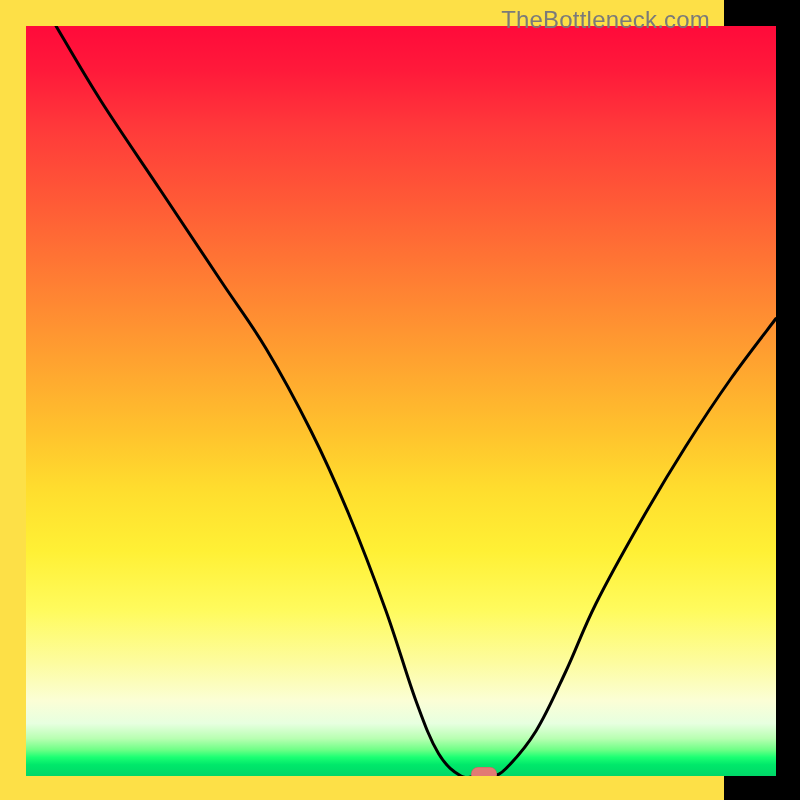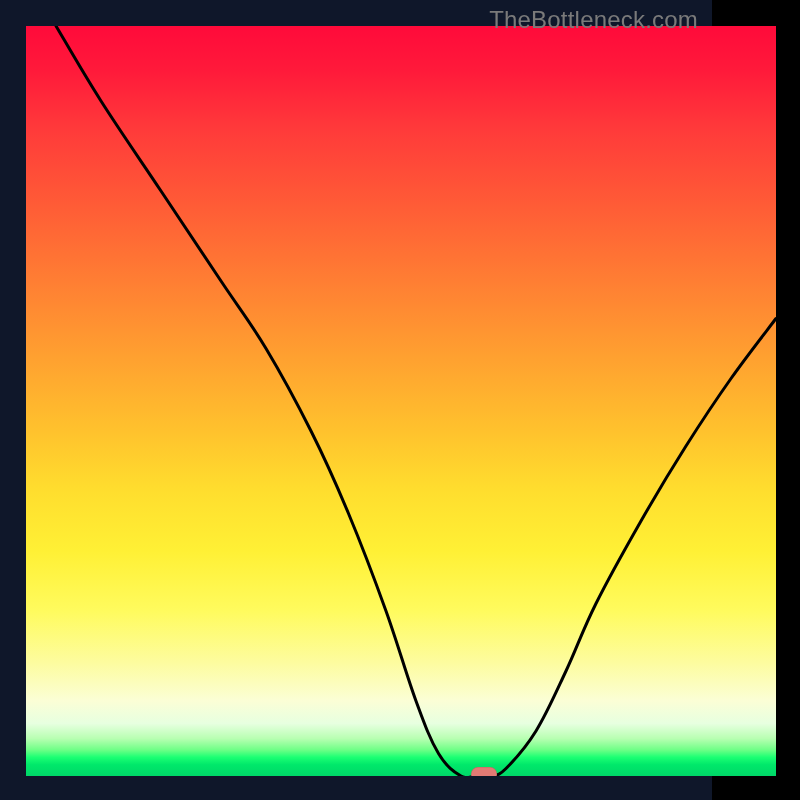--- a/index.html
+++ b/index.html
@@ -8,21 +8,22 @@
     width: 800px;
     height: 800px;
     background: #000;
     overflow: hidden;
     font-family: Arial, Helvetica, sans-serif;
   }
   .frame {
     position: relative;
     width: 712px;
     height: 800px;
-    background: #0f172a;
+    background: #fde047;
+    padding-left: 12px;
   }
   .watermark {
     position: absolute;
     top: 6px;
     right: 14px;
     color: #7a7a7a;
     font-size: 24px;
     font-weight: 400;
     letter-spacing: 0.2px;
     z-index: 10;

